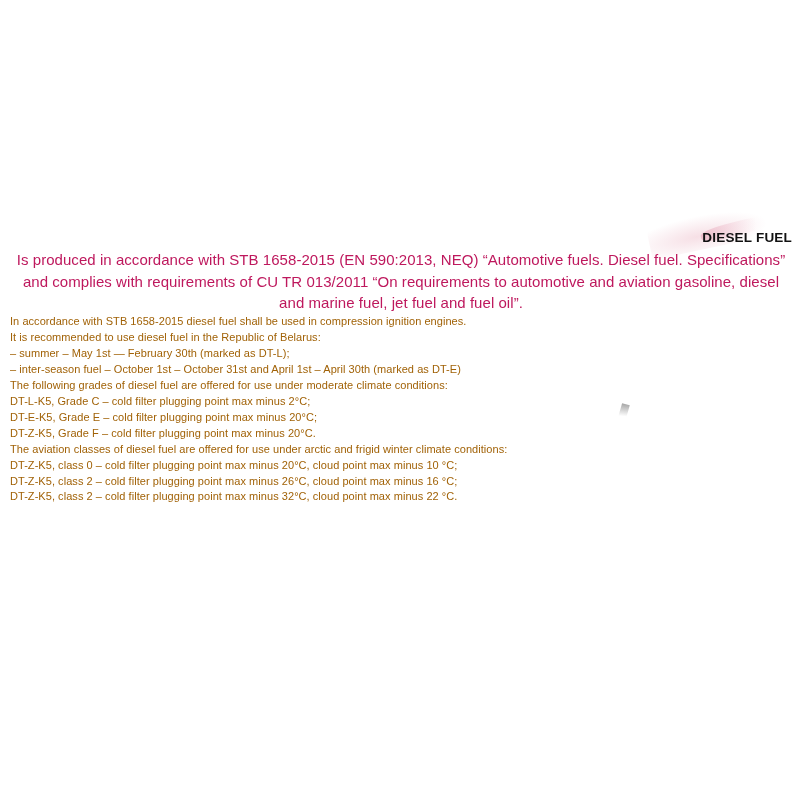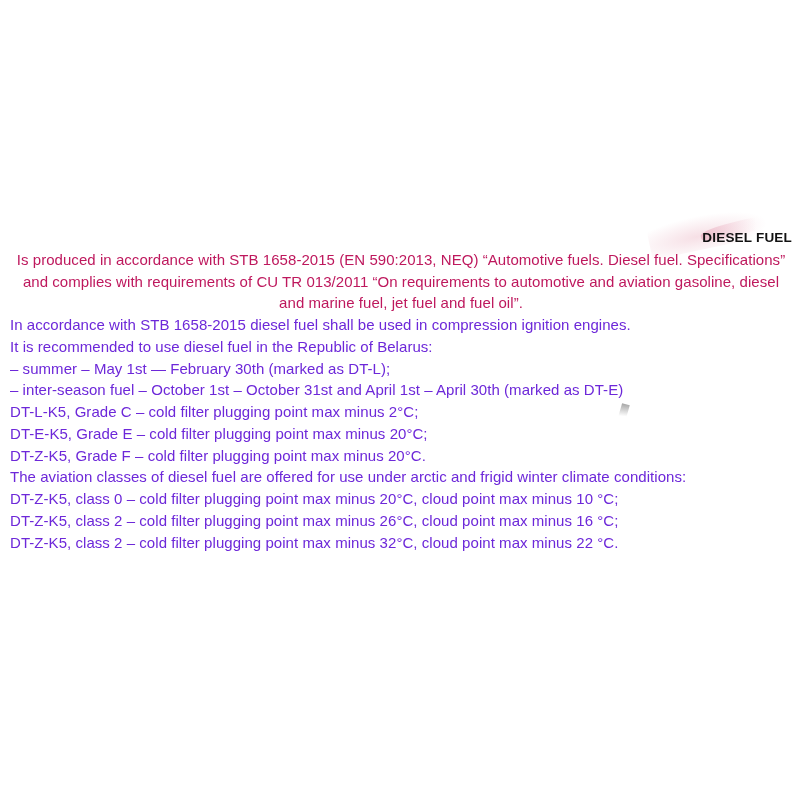--- a/index.html
+++ b/index.html
@@ -44,23 +44,23 @@
   .para {
     font-size: 15px;
     line-height: 1.45;
     color: #be185d;
     margin: 0;
     text-align: center;
     letter-spacing: 0.05px;
   }
 
   .line {
-    font-size: 15px;
+    font-size: 11px;
     line-height: 1.45;
-    color: #6d28d9;
+    color: #a16207;
     margin: 0;
     white-space: nowrap;
     letter-spacing: 0.05px;
   }
 
   
   .smudge {
     position: absolute;
     pointer-events: none;
   }
@@ -102,20 +102,21 @@
   <div class="doc-body">
 
     <h1 class="doc-title">DIESEL FUEL</h1>
 
     <p class="para">Is produced in accordance with STB 1658-2015 (EN 590:2013, NEQ) “Automotive fuels. Diesel fuel. Specifications” and complies with requirements of CU TR 013/2011 “On requirements to automotive and aviation gasoline, diesel and marine fuel, jet fuel and fuel oil”.</p>
 
     <p class="line">In accordance with STB 1658-2015 diesel fuel shall be used in compression ignition engines.</p>
     <p class="line">It is recommended to use diesel fuel in the Republic of Belarus:</p>
     <p class="line">– summer – May 1st — February 30th (marked as DT-L);</p>
     <p class="line">– inter-season fuel – October 1st – October 31st and April 1st – April 30th (marked as DT-E)</p>
+    <p class="line">The following grades of diesel fuel are offered for use under moderate climate conditions:</p>
     <p class="line">DT-L-K5, Grade C – cold filter plugging point max minus 2°C;</p>
     <p class="line">DT-E-K5, Grade E – cold filter plugging point max minus 20°C;</p>
     <p class="line">DT-Z-K5, Grade F – cold filter plugging point max minus 20°C.</p>
     <p class="line">The aviation classes of diesel fuel are offered for use under arctic and frigid winter climate conditions:</p>
     <p class="line">DT-Z-K5, class 0 – cold filter plugging point max minus 20°C, cloud point max minus 10 °C;</p>
     <p class="line">DT-Z-K5, class 2 – cold filter plugging point max minus 26°C, cloud point max minus 16 °C;</p>
     <p class="line">DT-Z-K5, class 2 – cold filter plugging point max minus 32°C, cloud point max minus 22 °C.</p>
 
   </div>
 </div>

